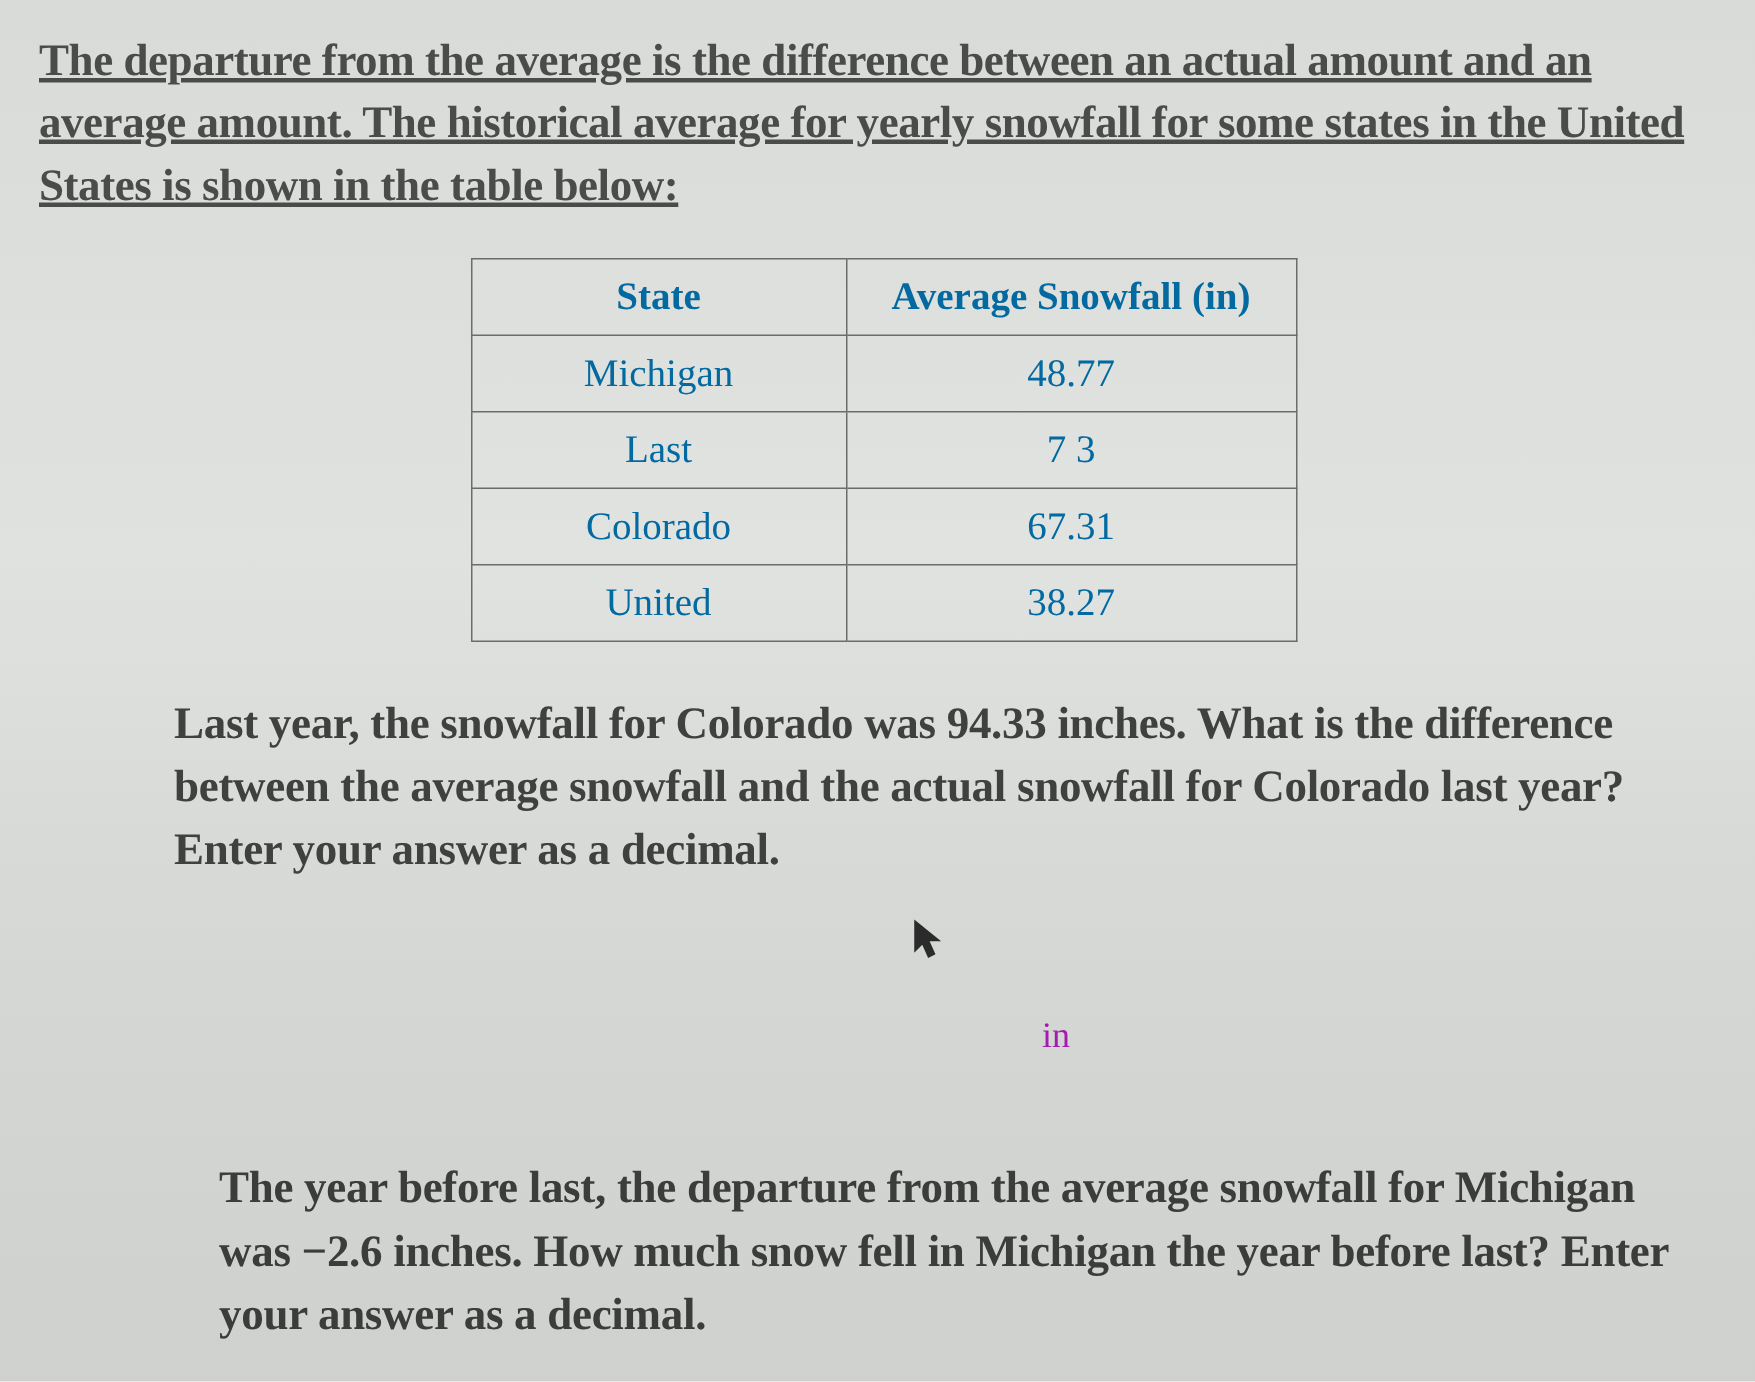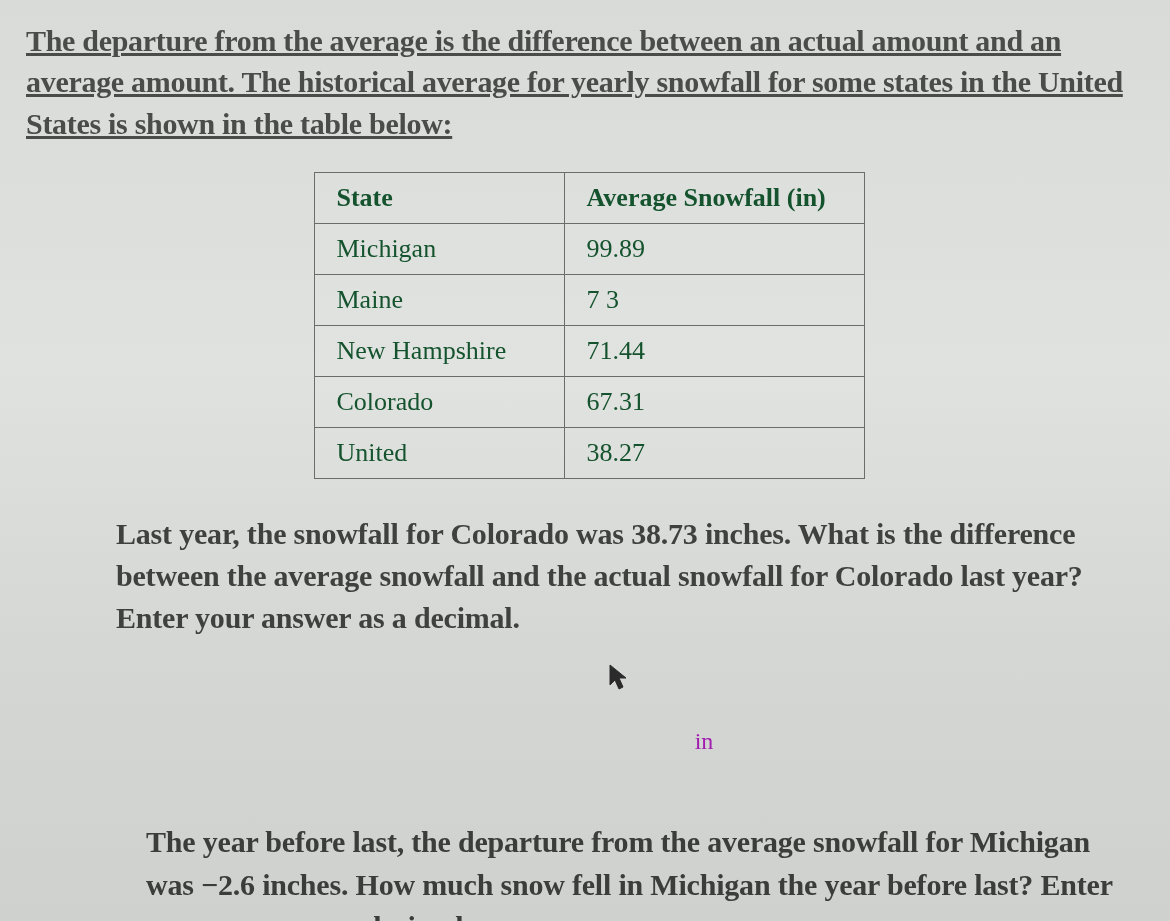--- a/index.html
+++ b/index.html
@@ -33,22 +33,22 @@
     margin-bottom: 34px;
   }
   table {
     border-collapse: collapse;
     background: rgba(255,255,255,0.05);
   }
   th, td {
     border: 1.5px solid #6b6d6a;
     padding: 10px 22px;
     font-size: 26px;
-    text-align: left;
-    color: #14532d;
+    text-align: center;
+    color: #0369a1;
     font-weight: 500;
   }
   th {
     font-weight: 600;
   }
   .col-state { width: 250px; }
   .col-snow { width: 300px; }
   .question {
     font-size: 30px;
     line-height: 1.4;
@@ -101,43 +101,39 @@
 
 <div class="table-wrap">
   <table>
     <tbody>
         <tr>
       <th class="col-state">State</th>
       <th class="col-snow">Average Snowfall (in)</th>
     </tr>
     <tr>
       <td>Michigan</td>
-      <td>99.89</td>
+      <td>48.77</td>
     </tr>
     <tr>
-      <td>Maine</td>
+      <td>Last</td>
       <td>7  3</td>
-    </tr>
-    <tr>
-      <td>New Hampshire</td>
-      <td>71.44</td>
     </tr>
     <tr>
       <td>Colorado</td>
       <td>67.31</td>
     </tr>
     <tr>
       <td>United</td>
       <td>38.27</td>
     </tr>
   </tbody>
     </table>
 </div>
 
-<div class="question">Last year, the snowfall for Colorado was 38.73 inches. What is the difference between the average snowfall and the actual snowfall for Colorado last year? Enter your answer as a decimal.</div>
+<div class="question">Last year, the snowfall for Colorado was 94.33 inches. What is the difference between the average snowfall and the actual snowfall for Colorado last year? Enter your answer as a decimal.</div>
 
 <div class="answer-row">
   <span class="cursor-icon">
     <svg width="22" height="28" viewBox="0 0 22 28">
       <path d="M2 2 L2 22 L7 17 L11 26 L15 24 L11 15 L18 15 Z" fill="#2b2b2b" stroke="#2b2b2b" stroke-width="1"></path>
     </svg>
   </span><br>
   <input class="answer-input" type="text" value="" style="">
   <span class="unit">in</span>
 </div>

